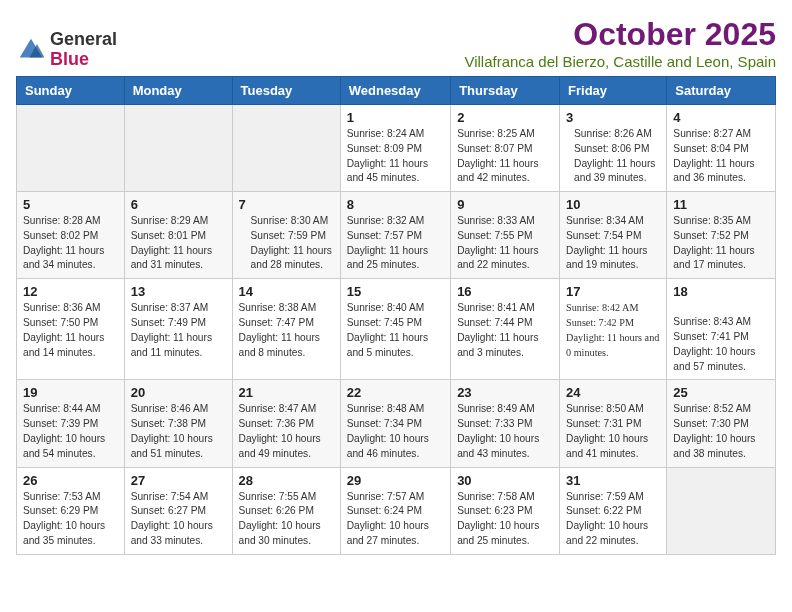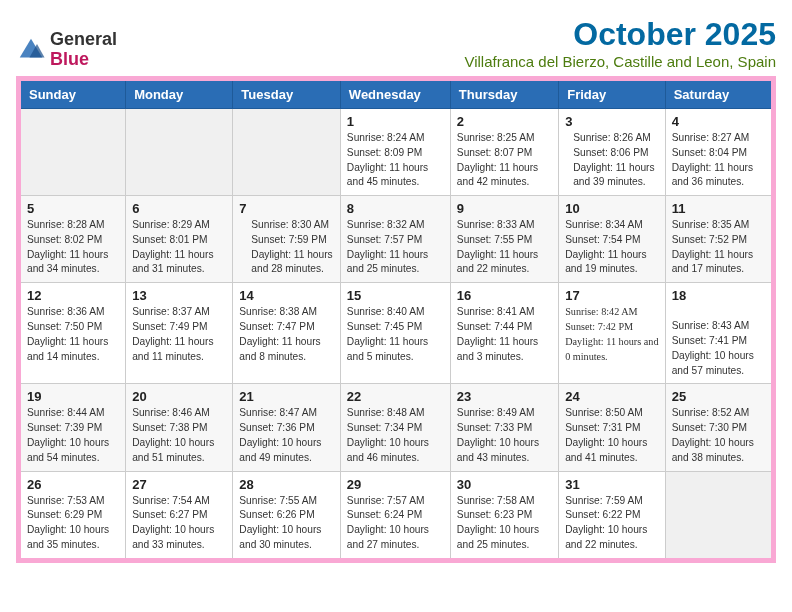--- a/index.html
+++ b/index.html
@@ -31,30 +31,30 @@
     .logo-icon {
       width: 30px;
       height: 30px;
     }
     .title-block {
       text-align: right;
     }
     .main-title {
       font-size: 32px;
       font-weight: bold;
-      color: #0369a1;
+      color: #701a75;
     }
     .subtitle {
       font-size: 15px;
       color: #4d7c0f;
     }
     .calendar {
       width: 100%;
       border-collapse: collapse;
-      border: 5px solid #f9a8d4;
+      border: 1px solid #f9a8d4;
     }
     .calendar thead tr th {
       background-color: #2a6db5;
       color: #fff;
       font-size: 13px;
       font-weight: bold;
       padding: 6px 8px;
       text-align: left;
       border: 1px solid #1e5a99;
     }

